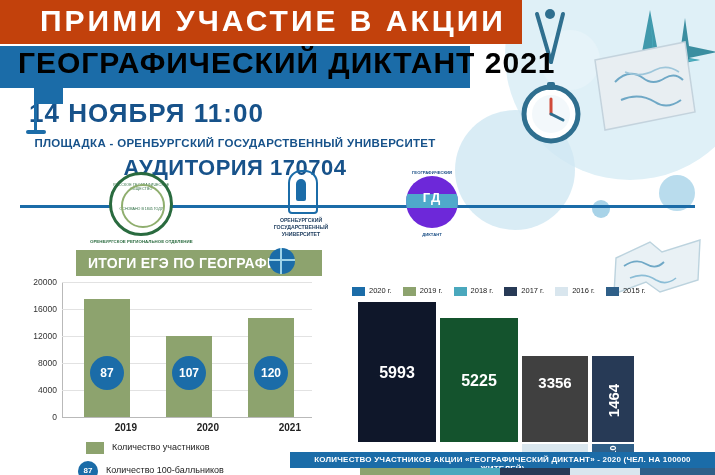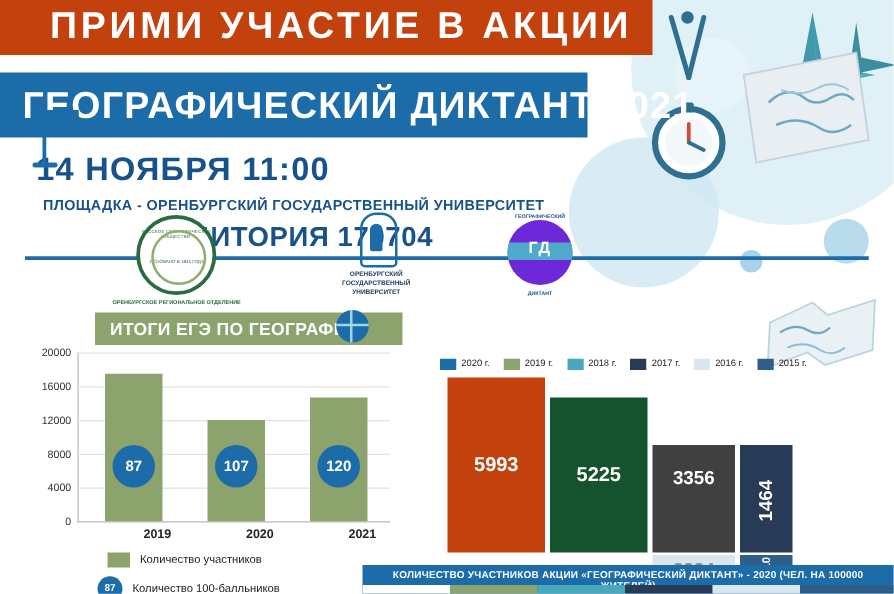--- a/index.html
+++ b/index.html
@@ -22,24 +22,24 @@
 
   
   .headline-wrap { position:absolute; left:0; top:0; width:520px; }
   .hl-black {
     background:#c2410c; color:#ffffff;
     font-size:30px; font-weight:bold; letter-spacing:3px;
     padding:4px 16px 6px 40px; display:inline-block;
     white-space:nowrap;
   }
   .hl-blue {
-    background:#1b6ca8; color:#ffffff;
+    background:#1b6ca8; color:#000000;
     font-size:30px; font-weight:bold; letter-spacing:1px;
-    padding:10px 14px 8px 18px; display:block;
-    white-space:nowrap; margin-top:14px; width:470px; box-sizing:border-box;
+    padding:0 14px 8px 18px; display:block;
+    white-space:nowrap; margin-top:2px; width:470px; box-sizing:border-box;
   }
   .date-line {
     color:#17528a; font-size:26px; font-weight:bold; text-align:left;
     width:470px; margin-top:10px; letter-spacing:1px;margin-left:29px;
   }
   .place-line {
     color:#17528a; font-size:11.5px; font-weight:bold; text-align:center;
     width:470px; margin-top:8px; letter-spacing:.3px;
   }
   .aud-line {
@@ -320,21 +320,21 @@
     <div class="rlegend">
       <span class="item"><span class="sw" style="background:#1b6ca8;"></span><span>2020 г.</span></span>
       <span class="item"><span class="sw" style="background:#8da36e;"></span><span>2019 г.</span></span>
       <span class="item"><span class="sw" style="background:#4aa8bd;"></span><span>2018 г.</span></span>
       <span class="item"><span class="sw" style="background:#273a56;"></span><span>2017 г.</span></span>
       <span class="item"><span class="sw" style="background:#d9e6ee;"></span><span>2016 г.</span></span>
       <span class="item"><span class="sw" style="background:#2f5f88;"></span><span>2015 г.</span></span>
     </div>
 
     <div class="rplot">
-      <div class="rbar" style="left:6px;   width:78px; height:140px; background:#c2410c;">
+      <div class="rbar" style="left:6px;   width:78px; height:140px; background:#0f172a;">
         <span class="val" style="top:62px; font-size:16px;">5993</span>
       </div>
       <div class="rbar" style="left:88px;  width:78px; height:124px; background:#14532d;">
         <span class="val" style="top:54px; font-size:16px;">5225</span>
       </div>
       <div class="rbar" style="left:170px; width:66px; height:86px;  background:#404040;">
         <span class="val" style="top:18px; font-size:15px;">3356</span>
       </div>
       <div class="rbar" style="left:240px; width:42px; height:86px;  background:#273a56;">
         <span class="val" style="top:36px; font-size:15px; transform:rotate(-90deg); transform-origin:center;">1464</span>

